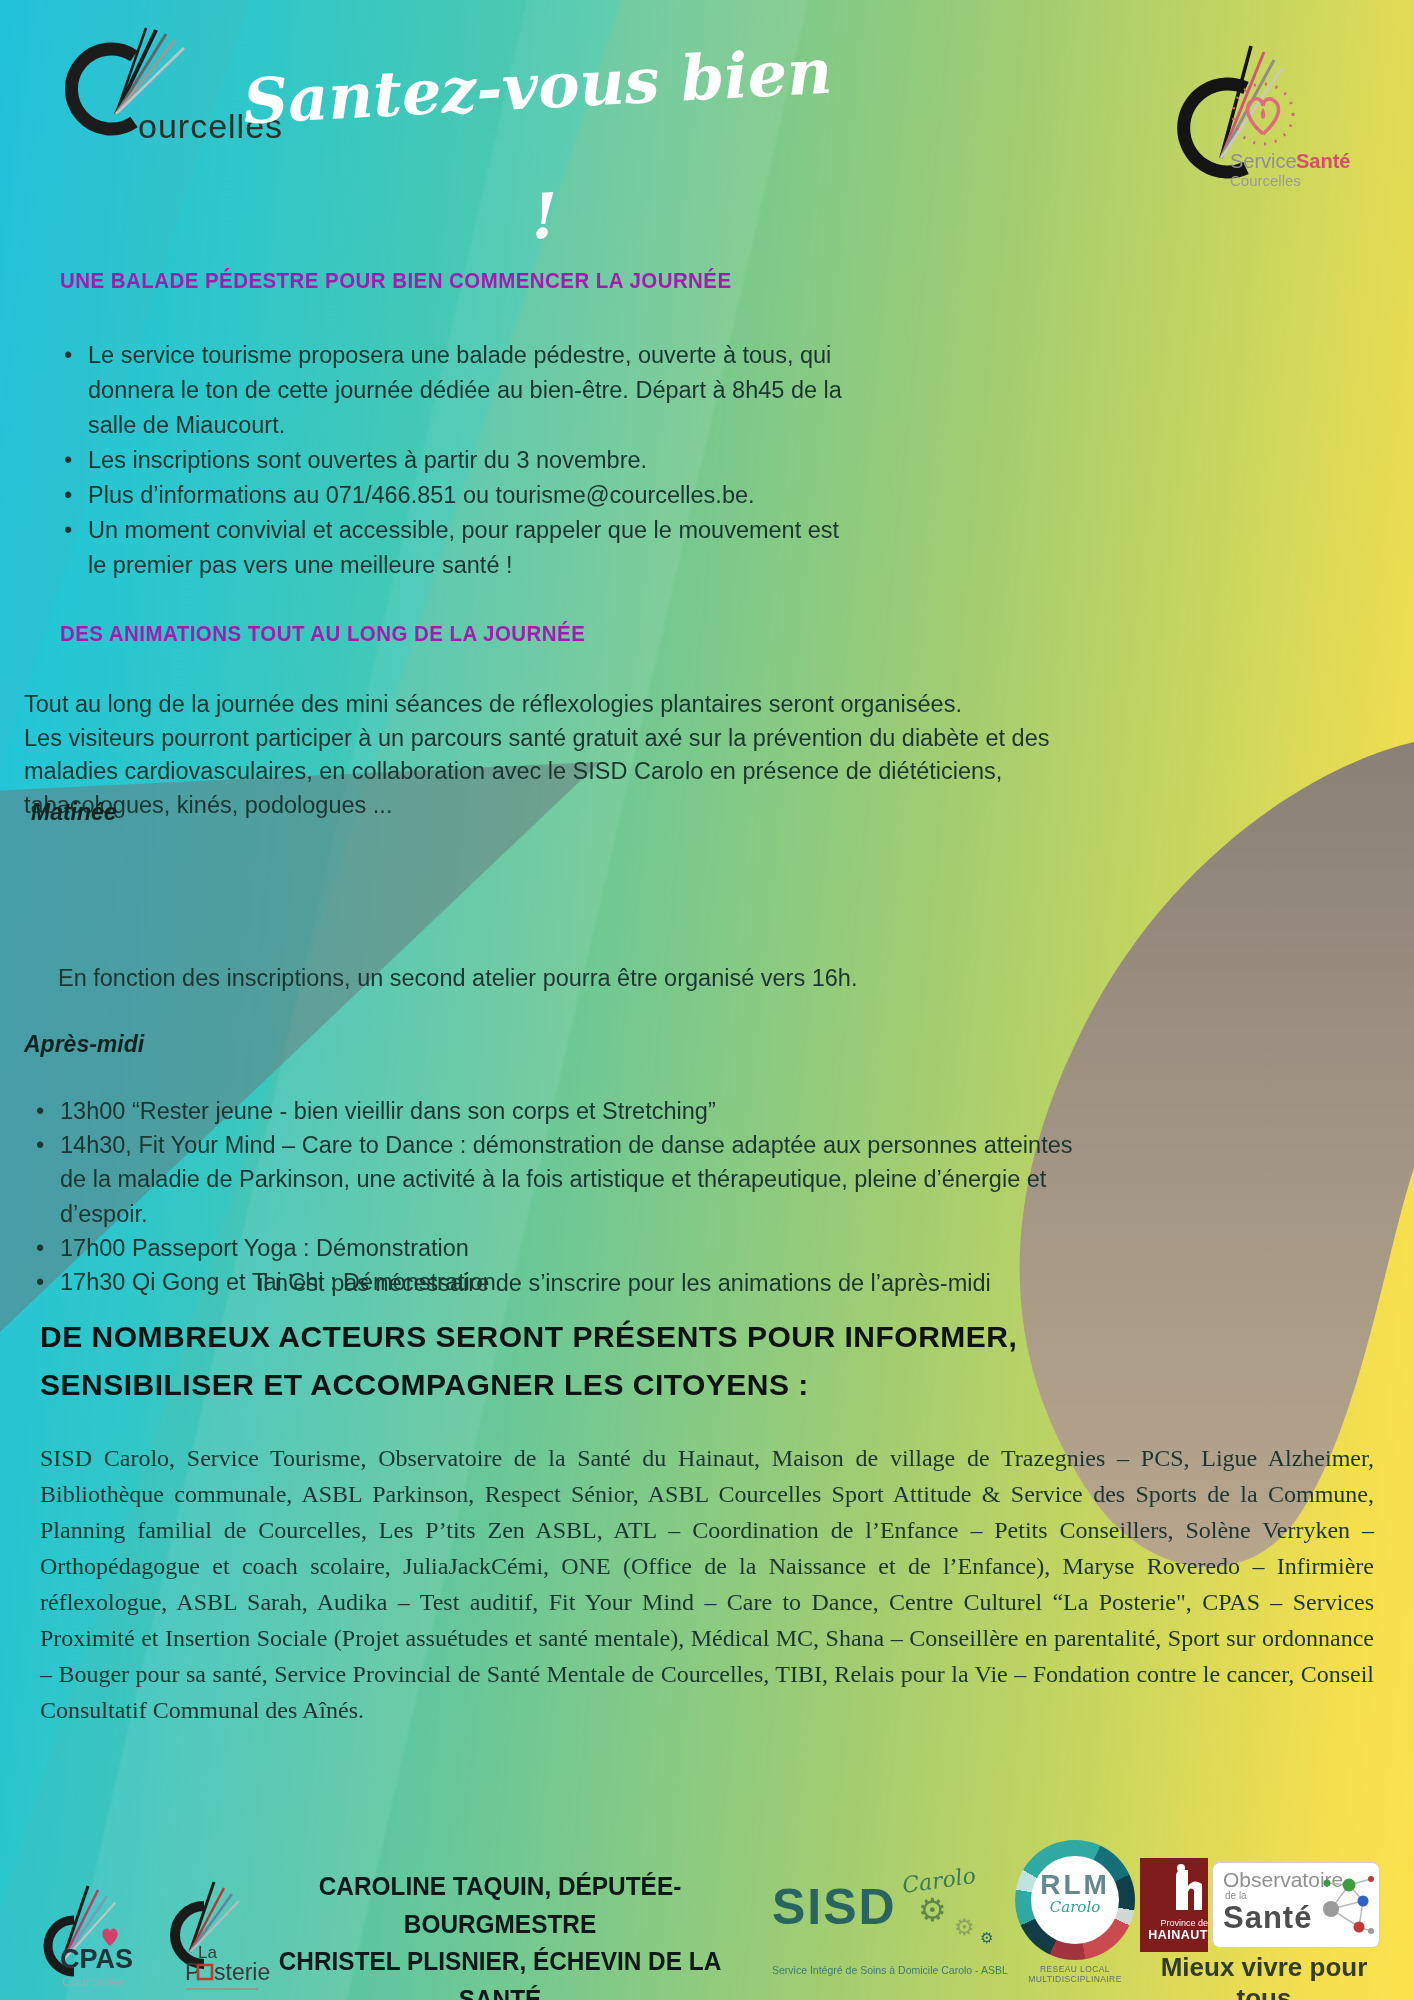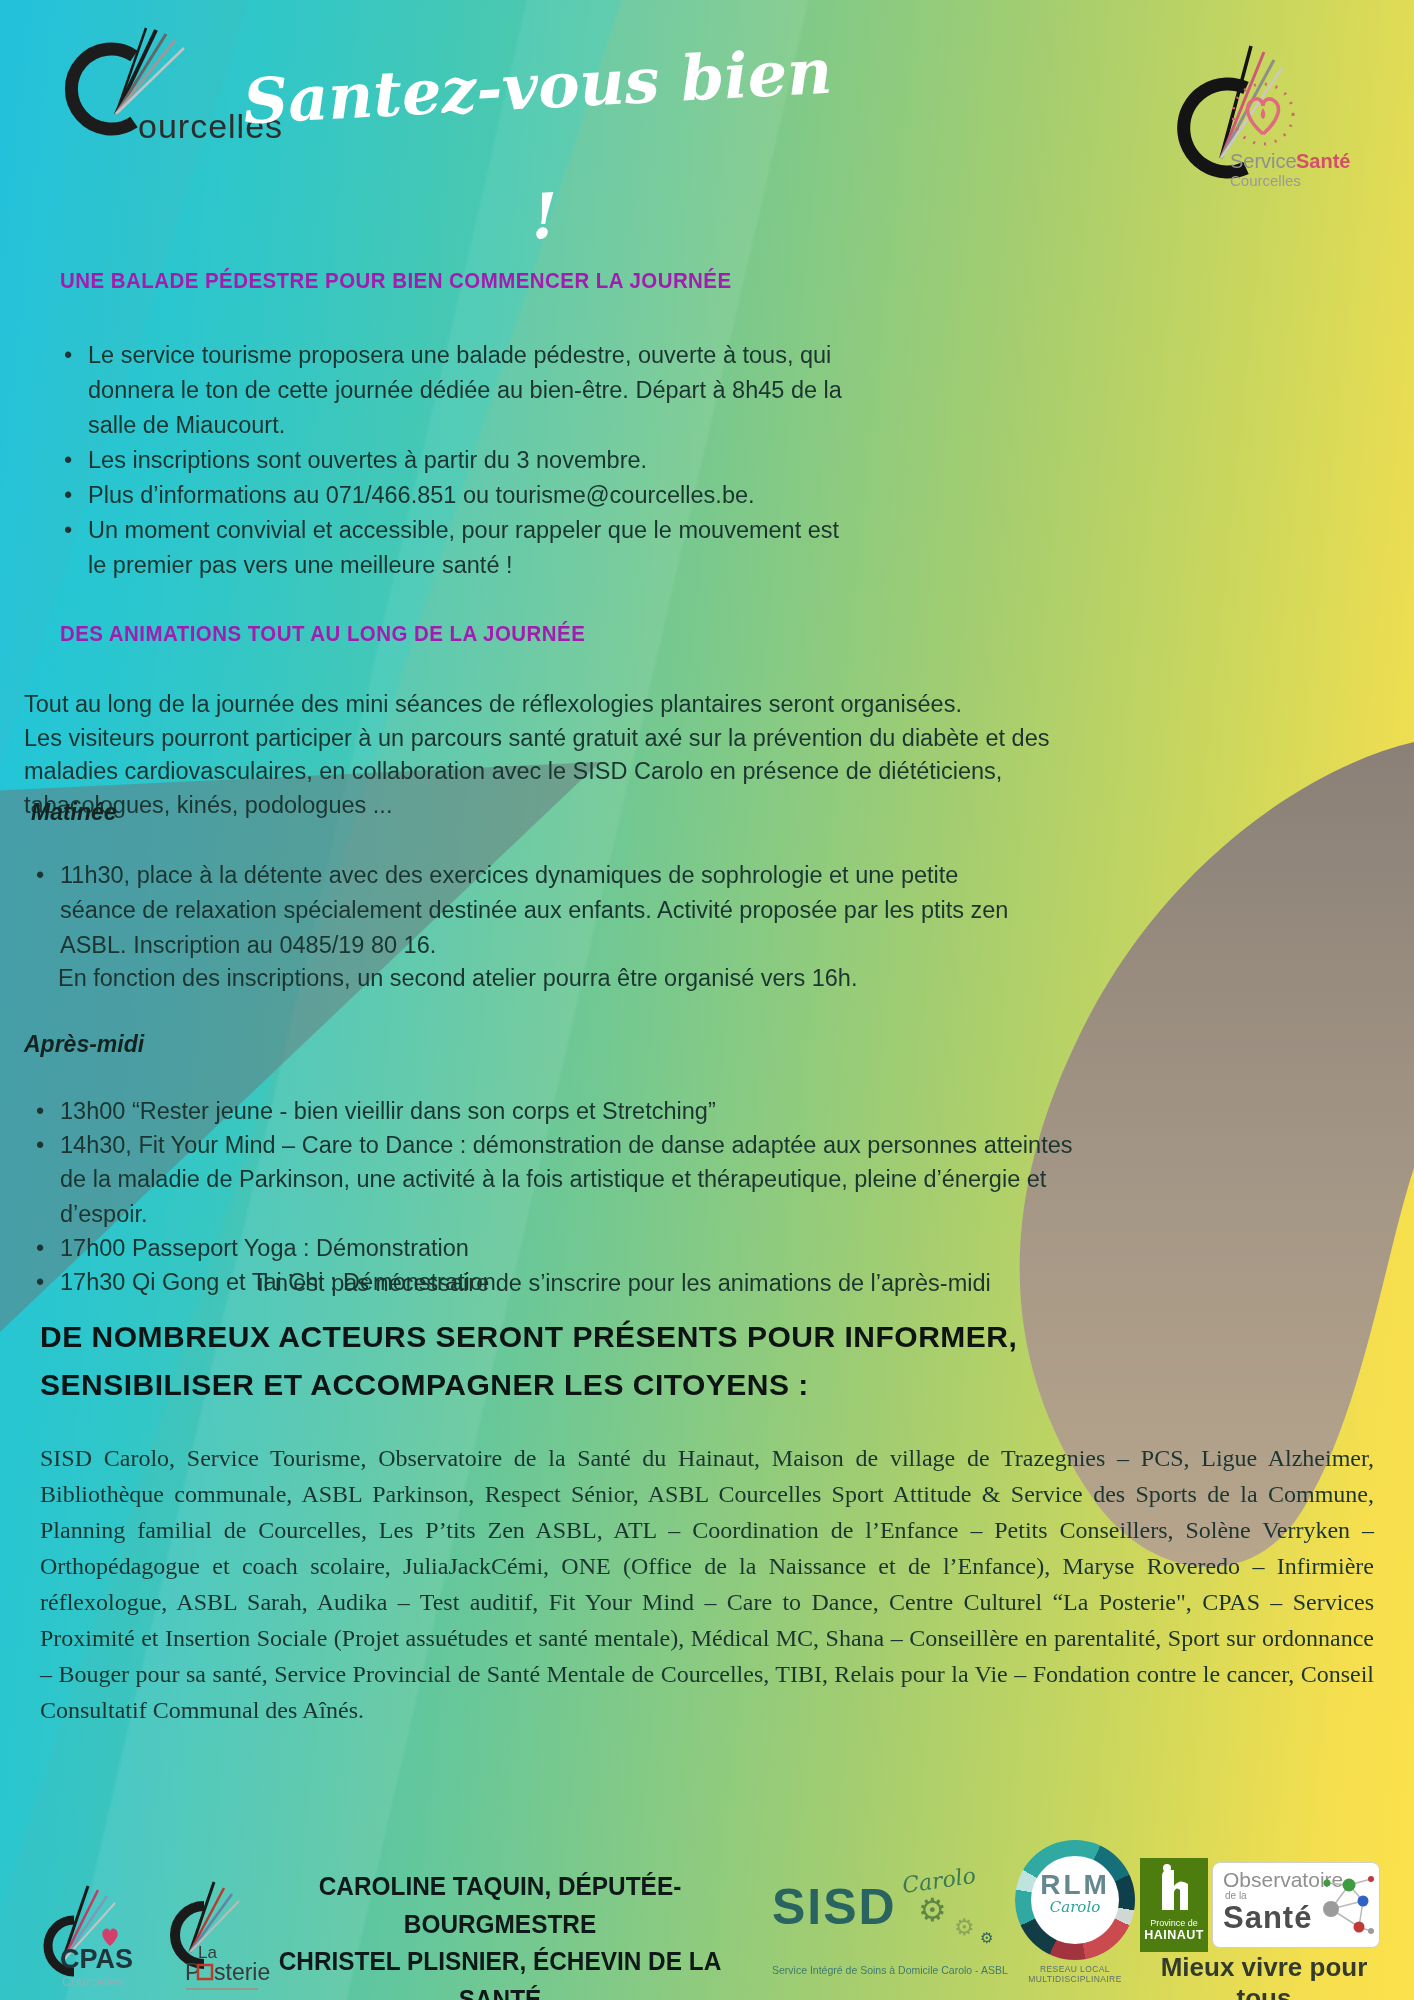--- a/index.html
+++ b/index.html
@@ -50,22 +50,22 @@
   .rlm{position:absolute;left:1012px;top:1840px;width:126px;text-align:center;}
   .rlm-circle{width:120px;height:120px;border-radius:50%;margin:0 auto;
     background:conic-gradient(from -30deg,#2fa9a2 0 55deg,#15707a 55deg 95deg,#0e3f4a 95deg 130deg,
       #d0d8d6 130deg 145deg,#c94b4f 145deg 200deg,#a23440 200deg 235deg,#123c46 235deg 275deg,
       #2fa9a2 275deg 310deg,#bfe3de 310deg 330deg,#2fa9a2 330deg 360deg);
     display:flex;align-items:center;justify-content:center;}
   .rlm-inner{width:88px;height:88px;border-radius:50%;background:#fff;padding-top:16px;box-sizing:border-box;}
   .rlm-name{font-size:28px;font-weight:700;color:#64888e;letter-spacing:3px;line-height:26px;}
   .rlm-carolo{font-family:"DejaVu Serif",serif;font-style:italic;font-size:15px;color:#2aa39a;}
   .rlm-caption{margin-top:4px;font-size:8.5px;color:#5f6f6f;letter-spacing:.4px;}
-  .hainaut{position:absolute;left:1140px;top:1858px;width:68px;height:94px;background:#4d7c0f;
-    text-align:center;color:#fff;}
+  .hainaut{position:absolute;left:1140px;top:1858px;width:68px;height:94px;background:#7f1d1d;
+    text-align:right;color:#fff;}
   .hainaut .l1{font-size:9px;margin-top:2px;}
   .hainaut .l2{font-size:12.5px;font-weight:700;letter-spacing:.5px;}
   .obs-card{position:absolute;left:1212px;top:1862px;width:168px;height:86px;background:#fff;
     border:1px solid #cfcfcf;border-radius:8px;box-sizing:border-box;padding:6px 10px;}
   .obs-l1{font-size:21px;color:#8f8f8f;line-height:22px;}
   .obs-l2{font-size:10px;color:#8f8f8f;margin-left:2px;line-height:10px;}
   .obs-l3{font-size:31px;color:#4d4d4d;font-weight:700;letter-spacing:1px;line-height:34px;}
   .obs-mol{position:absolute;right:2px;top:6px;}
   .obs-slogan{position:absolute;left:1136px;top:1952px;width:256px;text-align:center;
     font-size:26px;font-weight:700;color:#333c2c;}
@@ -133,23 +133,20 @@
   </ul>
 
   <div class="h-big" style="left:60px;top:621px;">
     <span>DES ANIMATIONS TOUT AU LONG DE LA JOURNÉE</span>
   </div>
   <div class="body-txt" style="position:absolute;left:24px;top:688px;width:1096px;line-height:33.5px;">
     <div>Tout au long de la journée des mini séances de réflexologies plantaires seront organisées.</div>
     <div> Les visiteurs pourront participer à un parcours santé gratuit axé sur la prévention du diabète et des maladies cardiovasculaires, en collaboration avec le SISD Carolo en présence de diététiciens, tabacologues, kinés, podologues ...</div>
   </div>
   <div class="ital-label" style="left:31px;top:799px;">Matinée</div>
-  <ul class="blist body-txt" style="left:60px;top:858px;width:950px;">
-    <li>11h30, place à la détente avec des exercices dynamiques de sophrologie et une petite séance de relaxation spécialement destinée aux enfants.   Activité proposée par les ptits zen ASBL. Inscription au 0485/19 80 16.</li>
-  </ul>
   <div class="body-txt" style="position:absolute;left:58px;top:961px;">En fonction des inscriptions, un second atelier pourra être organisé vers 16h.</div>
   <div class="ital-label" style="left:24px;top:1031px;">Après-midi</div>
   <ul class="blist body-txt" style="left:60px;top:1094px;width:1040px;line-height:34.2px;">
     <li>13h00 “Rester jeune - bien vieillir dans son corps et Stretching”</li>
     <li>14h30, Fit Your Mind – Care to Dance : démonstration de danse adaptée aux personnes atteintes de la maladie de Parkinson, une activité à la fois artistique et thérapeutique, pleine d’énergie et d’espoir.</li>
     <li>17h00 Passeport Yoga : Démonstration</li>
     <li>17h30 Qi Gong et Tai Chi : Démonstration.</li>
   </ul>
   <div class="body-txt" style="position:absolute;left:258px;top:1266px;">il n’est pas nécessaire de s’inscrire pour les animations de l’après-midi</div>
 

